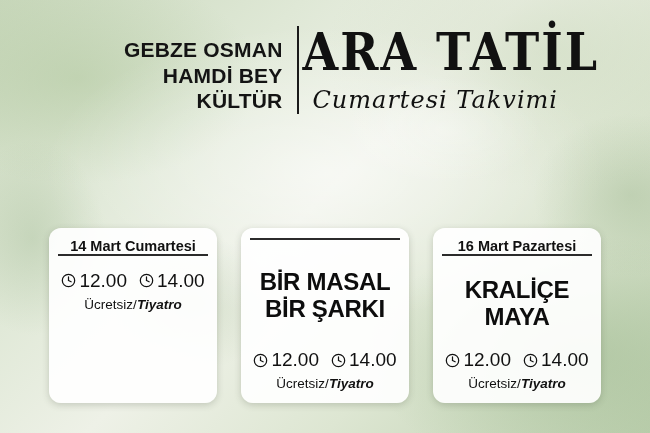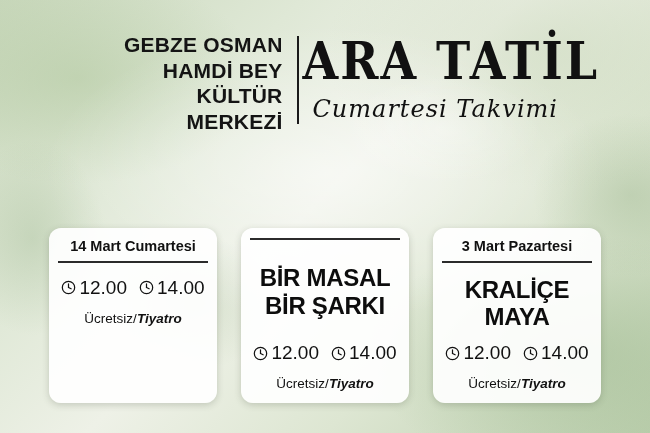--- a/index.html
+++ b/index.html
@@ -38,21 +38,21 @@
   }
 
   
   .header {
     position: absolute;
     top: 24px;
     left: 0;
     width: 650px;
     display: flex;
     justify-content: center;
-    align-items: center;
+    align-items: flex-end;
     z-index: 3;
   }
   .venue {
     text-align: right;
     padding-right: 14px;
     padding-top: 8px;
     width: 190px;
   }
   .venue-line {
     font-family: "Liberation Sans", sans-serif;
@@ -118,21 +118,20 @@
     box-sizing: border-box;
     display: flex;
     flex-direction: column;
     align-items: center;
   }
   .card-date {
     font-family: "Liberation Sans", sans-serif;
     font-weight: bold;
     font-size: 14.5px;
     color: #111;
-    padding-bottom: 7px;
     text-align: center;
   }
   .card-rule {
     width: 150px;
     height: 1.5px;
     background: #2b2b2b;
     margin-bottom: 8px;
   }
   .card-title {
     font-family: "Liberation Sans", sans-serif;
@@ -147,21 +146,21 @@
     display: flex;
     align-items: center;
     justify-content: center;
   }
   .card-title span { display: block; }
   .times {
     display: flex;
     justify-content: center;
     gap: 12px;
     margin-top: 6px;
-    margin-bottom: 12px;
+    margin-bottom: 5px;
   }
   .time {
     display: flex;
     align-items: center;
     gap: 3px;
     font-family: "Liberation Sans", sans-serif;
     font-size: 19px;
     color: #111;
   }
   .clock-icon {
@@ -185,21 +184,20 @@
 </head>
 <body>
 
 <div class="poster">
 
   <div class="header">
 
     <div class="venue">
       <div class="venue-line">GEBZE OSMAN</div>
       <div class="venue-line">HAMDİ BEY KÜLTÜR</div>
-      <div class="venue-line">MERKEZİ</div>
     </div>
 
     <div class="divider"></div>
 
     <div class="title-block">
       <div class="title-main">ARA TATİL</div>
       <div class="title-sub">Cumartesi Takvimi</div>
     </div>
 
   </div>
@@ -265,21 +263,21 @@
           </span>
           <span>14.00</span>
         </div>
       </div>
       <div class="card-foot">
         <span class="free">Ücretsiz</span><span class="sep">/</span><span class="kind">Tiyatro</span>
       </div>
     </div>
 
     <div class="card">
-      <div class="card-date">3 Mart Pazartesi</div>
+      <div class="card-date">16 Mart Pazartesi</div>
       <div class="card-rule"></div>
       <div class="card-title">
         <div>
           <span>KRALİÇE</span>
           <span>MAYA</span>
         </div>
       </div>
       <div class="times">
         <div class="time">
           <span class="clock-icon">

